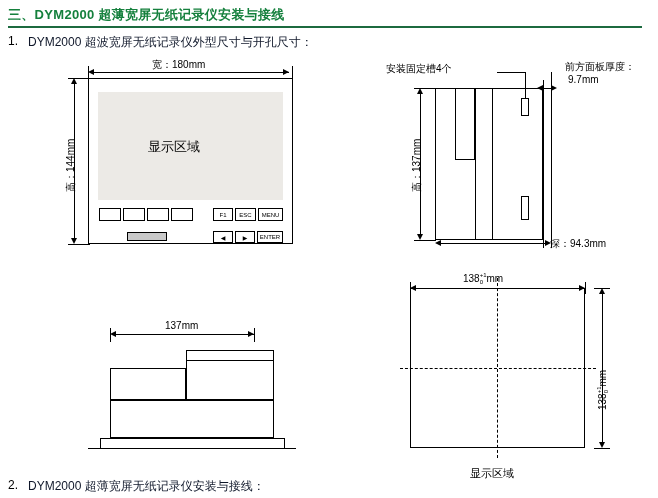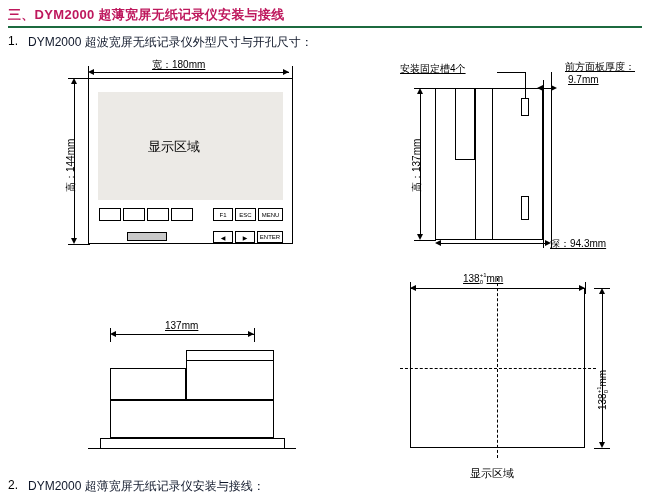--- a/index.html
+++ b/index.html
@@ -8,40 +8,40 @@
     background:#ffffff;
     font-family:"Liberation Sans", sans-serif;
     color:#000;
     position:relative;
     overflow:hidden;
   }
   .abs{position:absolute;}
   
   #heading{
     left:8px;top:6px;width:642px;
-    font-size:13px;font-weight:bold;color:#be185d;
+    font-size:13px;font-weight:bold;color:#15803d;
     letter-spacing:0.3px;
   }
   #heading-rule{
     left:8px;top:26px;width:634px;height:2px;background:#1c6a3f;
   }
   
   .item-no{font-size:12px;color:#000;}
   .item-txt{font-size:12px;color:#0f172a;}
   #item1-no{left:8px;top:34px;}
   #item1-txt{left:28px;top:34px;}
   #item2-no{left:8px;top:478px;}
   #item2-txt{left:28px;top:478px;}
 
   
   .ln{position:absolute;background:#000;}
   .hln{height:1px;}
   .vln{width:1px;}
   .box{position:absolute;border:1px solid #000;box-sizing:border-box;background:#fff;}
-  .lbl{position:absolute;font-size:10px;color:#000;white-space:nowrap;text-decoration:underline;}
+  .lbl{position:absolute;font-size:10px;color:#000;white-space:nowrap;}
   .rot{position:absolute;font-size:10px;color:#000;white-space:nowrap;
        transform:rotate(-90deg);transform-origin:left top;}
   .dash-h{position:absolute;height:0;border-top:1px dashed #000;}
   .dash-v{position:absolute;width:0;border-left:1px dashed #000;}
   
   .ar-l,.ar-r,.ar-u,.ar-d{position:absolute;width:0;height:0;}
   .ar-l{border-top:3px solid transparent;border-bottom:3px solid transparent;border-right:6px solid #000;}
   .ar-r{border-top:3px solid transparent;border-bottom:3px solid transparent;border-left:6px solid #000;}
   .ar-u{border-left:3px solid transparent;border-right:3px solid transparent;border-bottom:6px solid #000;}
   .ar-d{border-left:3px solid transparent;border-right:3px solid transparent;border-top:6px solid #000;}
@@ -105,21 +105,21 @@
 <div class="rot" style="left:64px;top:192px;">高：144mm</div>
 
 <div class="box" id="rv-outer"></div>
 <div class="box" id="rv-inner1"></div>
 <div class="box" id="rv-inner2"></div>
 <div class="box" style="left:521px;top:98px;width:8px;height:18px;"></div>
 <div class="box" style="left:521px;top:196px;width:8px;height:24px;"></div>
 <div class="ln vln" style="left:543px;top:80px;height:168px;"></div>
 <div class="ln vln" style="left:551px;top:80px;height:168px;"></div>
 
-<div class="lbl" style="left:400px;top:62px;">安装固定槽4个</div>
+<div class="lbl" style="left:386px;top:62px;">安装固定槽4个</div>
 <div class="ln hln" style="left:497px;top:72px;width:28px;"></div>
 <div class="ln vln" style="left:525px;top:72px;height:26px;"></div>
 
 <div class="lbl" style="left:565px;top:60px;">前方面板厚度：</div>
 <div class="lbl" style="left:568px;top:74px;">9.7mm</div>
 <div class="ln hln" style="left:543px;top:88px;width:9px;"></div>
 <div class="ar-l" style="left:537px;top:85px;"></div>
 <div class="ar-r" style="left:551px;top:85px;"></div>
 <div class="ln vln" style="left:551px;top:72px;height:16px;"></div>
 

